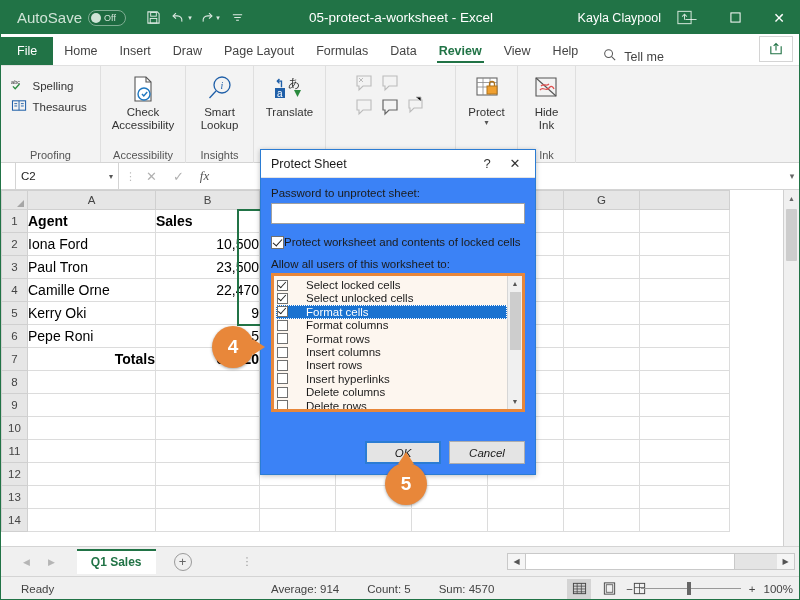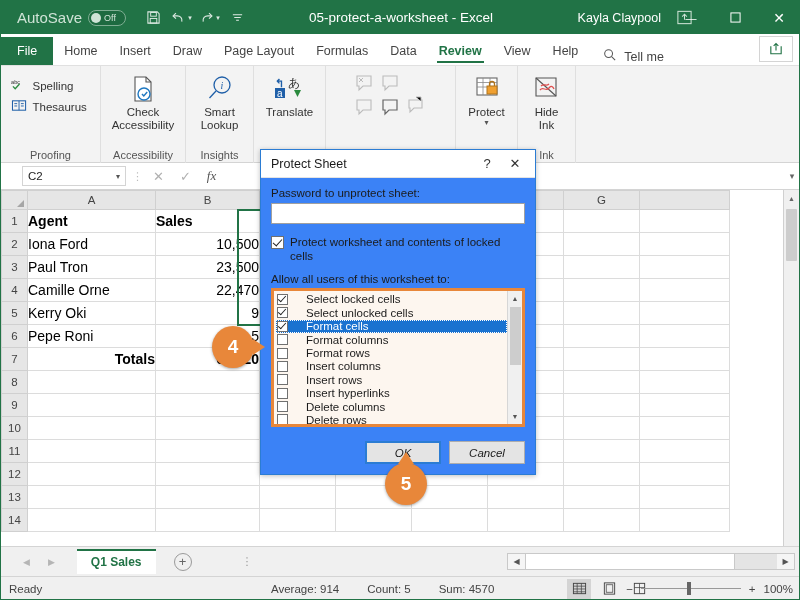--- a/index.html
+++ b/index.html
@@ -108,21 +108,21 @@
   .caret { font-size: 8px; color: #555; line-height: 1; }
 
   
   .formulabar {
     position: absolute; top: 162px; left: 0;
     width: 800px; height: 27px;
     background: #fff; border-bottom: 1px solid #d4d4d4;
     display: flex; align-items: center;
   }
   .namebox {
-    margin-left: 21px; width: 104px; height: 20px;
+    margin-left: 14px; width: 104px; height: 28px;
     border: 1px solid #d4d4d4; background:#fff;
     display: flex; align-items: center; justify-content: space-between;
     padding: 0 5px; font-size: 11.5px; color: #222;
   }
   .fb-sep { margin: 0 6px; color: #bbb; font-size: 11px; }
   .fb-icons { display:flex; align-items:center; gap: 16px; color:#b0b0b0; font-size: 13px; padding-left: 4px; }
   .fx { font-style: italic; font-family: "Liberation Serif", serif; color:#555; }
   .fb-input { flex: 1; height: 20px; margin: 0 6px; font-size: 12px; }
   .fb-expand { width: 18px; text-align:center; color:#666; font-size:9px; }
 
@@ -187,21 +187,21 @@
   .hs-arrow { width: 17px; height: 15px; display:flex; align-items:center; justify-content:center; font-size:8px; color:#555; }
   .hs-thumb { flex: 1; height: 15px; background: #fff; border-left:1px solid #c9c9c9; border-right:1px solid #c9c9c9; }
   .hs-track { width: 42px; height: 15px; background:#e4e4e4; }
 
   
   .statusbar {
     position: absolute; top: 575px; left: 0; width: 800px; height: 24px;
     background: #f0f0f0; border-top: 1px solid #d4d4d4;
     display: flex; align-items: center; font-size: 11.5px; color: #444;
   }
-  .sb-ready { margin-left: 8px; }
+  .sb-ready { margin-left: 20px; }
   .sb-stats { position: absolute; left: 270px; display: flex; gap: 28px; }
   .sb-views { position: absolute; right: 150px; display:flex; gap: 6px; align-items:center; }
   .vbtn { width: 24px; height: 20px; display:flex; align-items:center; justify-content:center; }
   .vbtn.active { background: #d4d4d4; }
   .sb-zoom { position: absolute; right: 8px; display:flex; align-items:center; gap: 8px; }
   .zslider { width: 100px; height: 14px; position: relative; display:flex; align-items:center; }
   .zslider .track { width: 100%; height: 1px; background: #999; }
   .zslider .knob { position:absolute; left: 46px; width: 4px; height: 13px; background:#666; }
 
   
@@ -217,21 +217,21 @@
     padding: 0 6px 0 10px; border-bottom: 1px solid #e4e4e4;
   }
   .dlg-title-text { font-size: 12.5px; color: #1b1b1b; flex: 1; }
   .dlg-btn { width: 28px; height: 24px; display:flex; align-items:center; justify-content:center;
     font-size: 13px; color: #333; }
   .dlg-body { padding: 9px 10px 0 10px; }
   .dlg-label { font-size: 11.5px; color: #1b1b1b; margin-bottom: 4px; }
   .pw-input {
     width: 100%; height: 21px; border: 1px solid #a0a0a0; background: #fff;
   }
-  .chkrow { display: flex; align-items: flex-start; gap: 6px; margin-top: 11px; }
+  .chkrow { display: flex; align-items: flex-start; margin-top: 11px; }
   .cbox {
     width: 13px; height: 13px; border: 1px solid #707070; background: #fff;
     flex: 0 0 13px; position: relative; margin-top: 1px;
   }
   .cbox.checked::after {
     content: ""; position: absolute; left: 3px; top: 0px;
     width: 4px; height: 8px; border: solid #222; border-width: 0 1.6px 1.6px 0;
     transform: rotate(42deg);
   }
   .chk-label { font-size: 11.5px; color:#1b1b1b; line-height: 1.25; }

